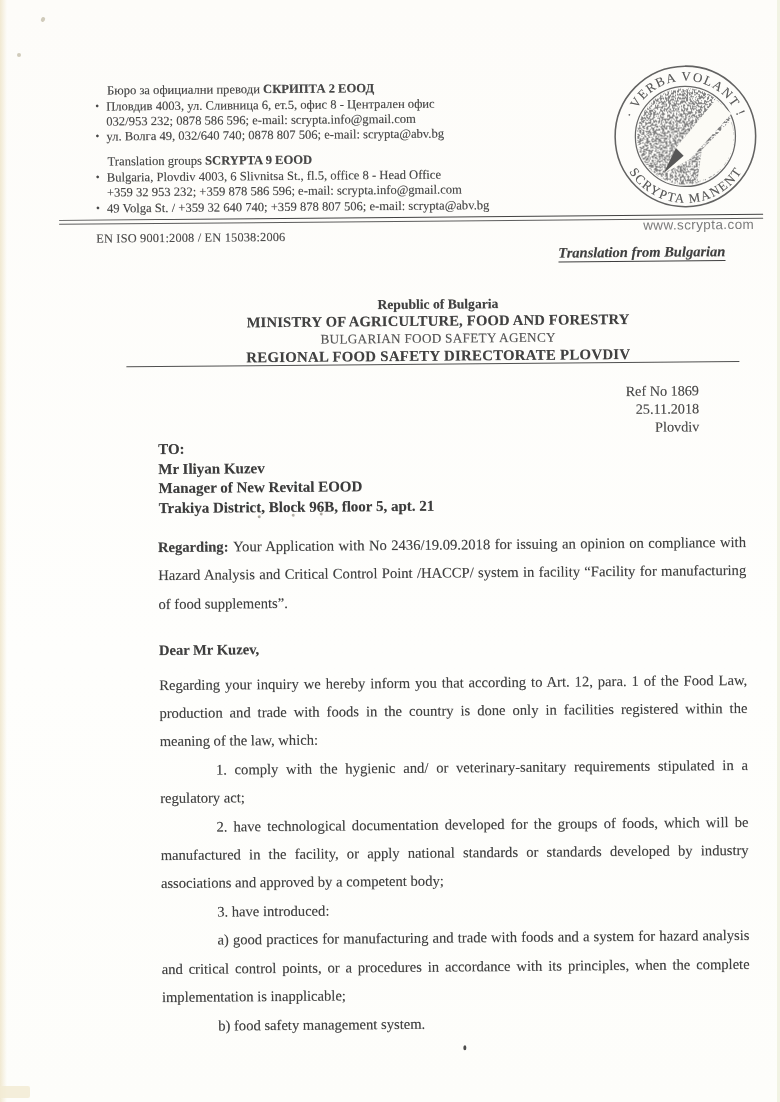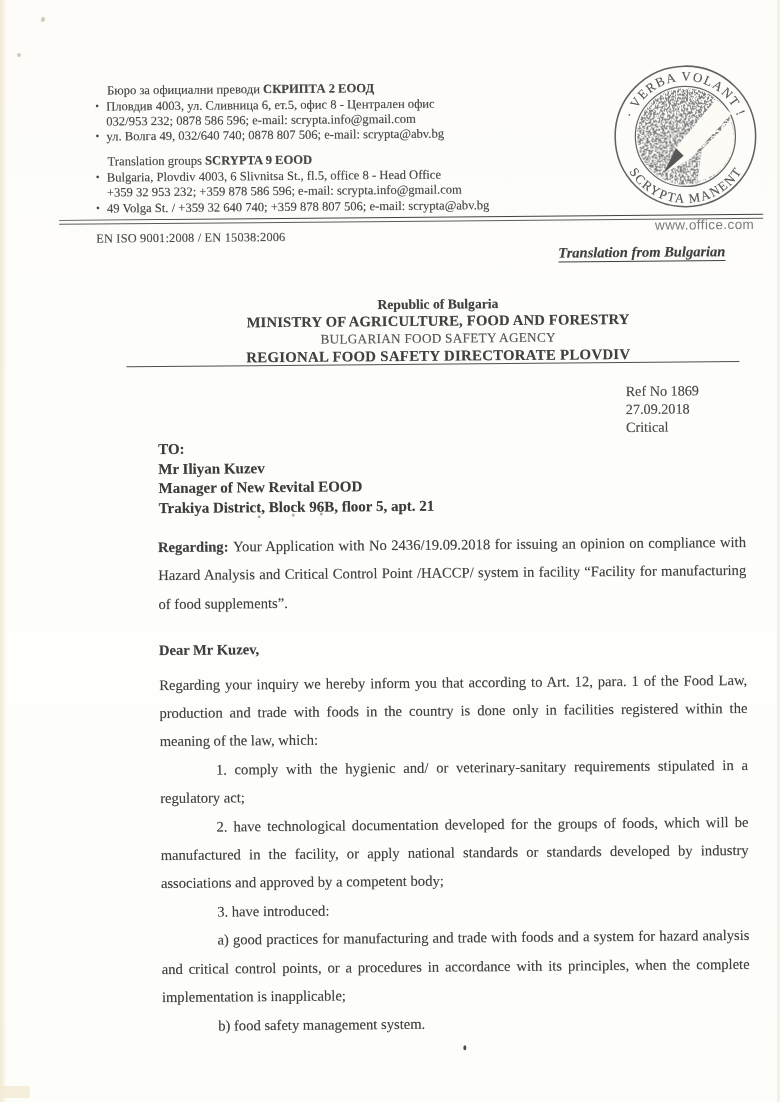--- a/index.html
+++ b/index.html
@@ -60,21 +60,21 @@
 
   
   .title-block { position:absolute; left:130px; top:296px; width:620px; text-align:center; line-height:17.2px; }
   .title-1 { font-size:13.6px; font-weight:bold; }
   .title-2 { font-size:14.6px; font-weight:bold; letter-spacing:.2px; }
   .title-3 { font-size:13.2px; color:#585858; letter-spacing:.3px; }
   .title-4 { font-size:14.8px; font-weight:bold; letter-spacing:.3px; }
   .title-rule { position:absolute; left:128px; top:364px; width:613px; border-top:1.3px solid #4f4f4f; }
 
   
-  .ref-block { position:absolute; left:627px; top:384px; font-size:14.2px; line-height:18px; color:#4a4a4a; }
+  .ref-block { position:absolute; left:627px; top:384px; font-size:14.2px; line-height:18px; color:#4a4a4a;text-align:right; }
 
   
   .recipient { position:absolute; left:159px; top:438px; font-size:15px; font-weight:bold; line-height:19.6px; color:#3c3c3c; }
 
   
   .body-text { position:absolute; left:158px; top:531px; width:588px;
                font-size:14.6px; line-height:28.4px; text-align:justify; color:#3f3f3f; }
   .body-text p { margin:0; }
   p.regarding  { margin-bottom:18px; }
   p.salutation { font-weight:bold; margin-bottom:6px; text-align:left; }
@@ -128,36 +128,36 @@
       <path d="M 112 42 L 128 57 L 84 104 L 57 118 L 70 92 Z" fill="#fcfbf6"></path>
       <path d="M 57 118 L 70 92 L 78 100 Z" fill="#4a4a4a"></path>
       <g font-size="13.5" letter-spacing="1.5" fill="#4d4d4d" font-family="Liberation Serif, serif">
         <text><textPath href="#arcT" startOffset="50%" text-anchor="middle">· VERBA VOLANT !</textPath></text>
         <text><textPath href="#arcB" startOffset="50%" text-anchor="middle">SCRYPTA MANENT</textPath></text>
       </g>
     </svg>
 
     <div class="rule-double"></div>
     <div class="iso">EN ISO 9001:2008 / EN 15038:2006</div>
-    <div class="website">www.office.com</div>
+    <div class="website">www.scrypta.com</div>
 
     <div class="translation-note"><span>Translation from Bulgarian</span></div>
 
     <div class="title-block">
       <div class="title-1">Republic of Bulgaria</div>
       <div class="title-2">MINISTRY OF AGRICULTURE, FOOD AND FORESTRY</div>
       <div class="title-3">BULGARIAN FOOD SAFETY AGENCY</div>
       <div class="title-4">REGIONAL FOOD SAFETY DIRECTORATE PLOVDIV</div>
     </div>
     <div class="title-rule"></div>
 
     <div class="ref-block">
       <div>Ref No 1869</div>
-      <div>27.09.2018</div>
-      <div>Critical</div>
+      <div>25.11.2018</div>
+      <div>Plovdiv</div>
     </div>
 
     <div class="recipient">
       <div>TO:</div>
       <div>Mr Iliyan Kuzev</div>
       <div>Manager of New Revital EOOD</div>
       <div>Trakiya District, Block 96B, floor 5, apt. 21</div>
     </div>
     <div class="smudge"></div>
 

